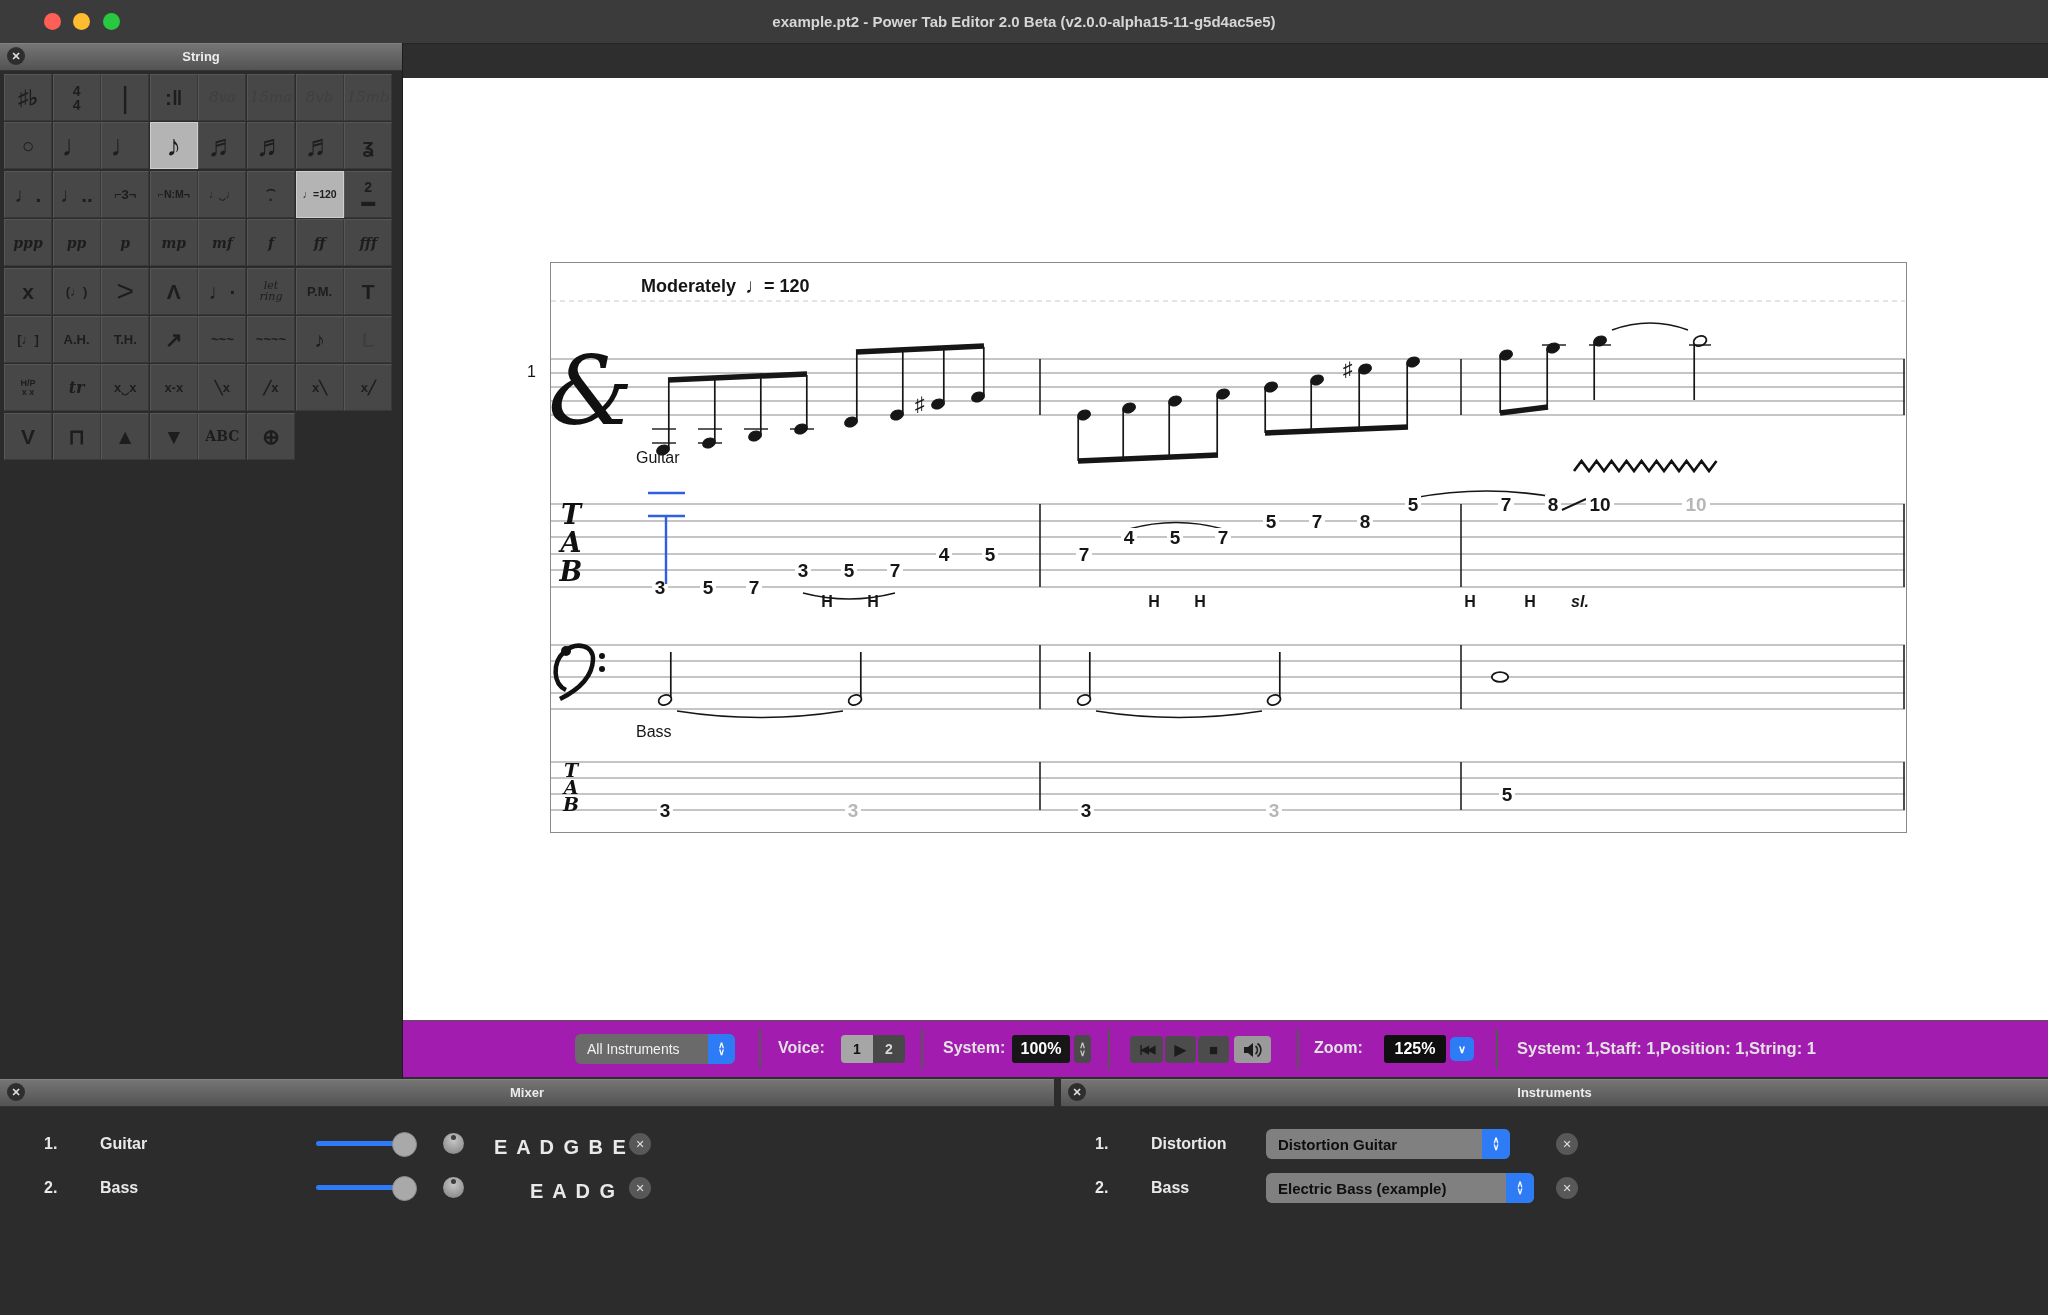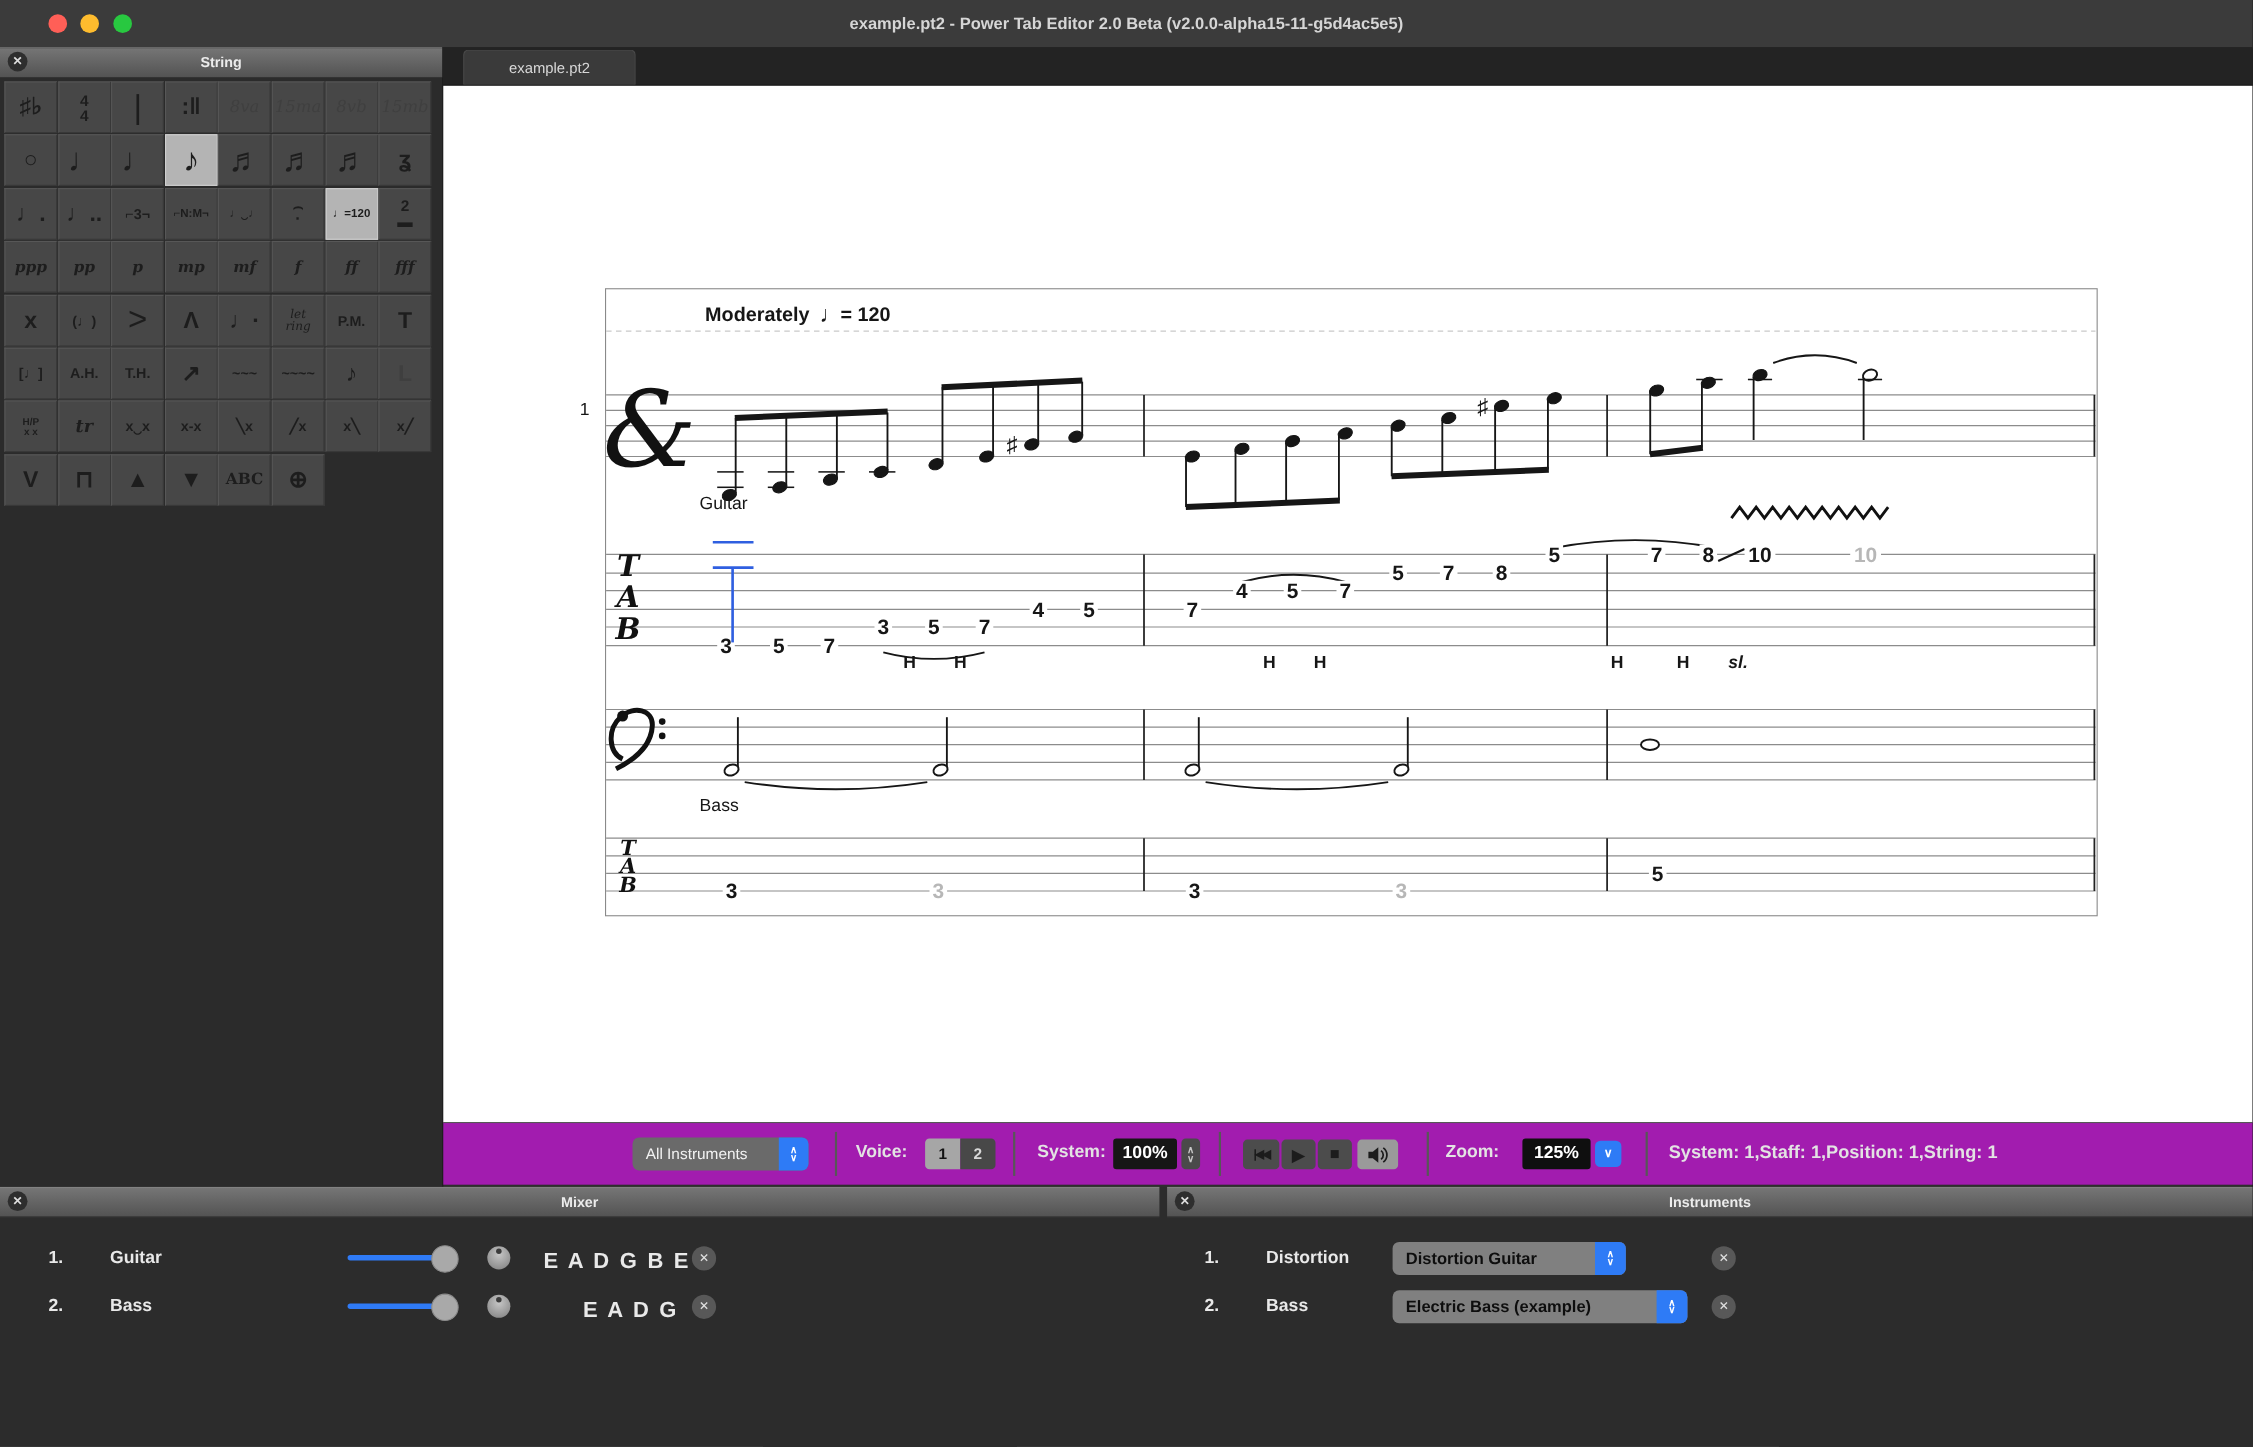--- a/index.html
+++ b/index.html
@@ -276,23 +276,20 @@
         </div>
         <div class="tb-cell k-txt2" style="left: 194.4px; top: 338.8px;">
           <span class="g">ABC</span>
         </div>
         <div class="tb-cell k-med" style="left: 243px; top: 338.8px;">
           <span class="g">⊕</span>
         </div>
       </div>
   </div>
 
-  <div id="tabbar" class="abs">
-    <div id="tab-active" class="abs">example.pt2</div>
-  </div>
 
   <svg id="scoresvg" class="abs" width="2048" height="1315">
       <rect x="403" y="78" width="1645" height="942" fill="#ffffff"></rect>
       <rect x="550.5" y="262.5" width="1356" height="570" fill="#ffffff" stroke="#8a8a8a"></rect>
       <line x1="551" y1="301" x2="1905" y2="301" stroke="#c9c9c9" stroke-dasharray="5 4"></line>
       <text x="641" y="292" font-size="18" fill="#161616" font-family="&quot;Liberation Sans&quot;,sans-serif" font-weight="bold">Moderately</text>
       <text x="745" y="293" font-size="21" fill="#161616" font-family="&quot;Liberation Sans&quot;,sans-serif">♩</text>
       <text x="764" y="292" font-size="18" fill="#161616" font-family="&quot;Liberation Sans&quot;,sans-serif" font-weight="bold">= 120</text>
       <text x="527" y="377" font-size="16" fill="#161616" font-family="&quot;Liberation Sans&quot;,sans-serif">1</text>
       <text x="636" y="463" font-size="16" fill="#161616" font-family="&quot;Liberation Sans&quot;,sans-serif">Guitar</text>
@@ -538,21 +535,21 @@
     </div>
 
     <div class="abs" style="left:1061px;top:0;width:987px;">
       <div class="panel-header">
         <span class="hdr-x">✕</span>
         <span>Instruments</span>
       </div>
 
       <div class="prow-num" style="left:34px;top:56px;">1.</div>
       <div class="prow-name" style="left:90px;top:56px;">Distortion</div>
-      <div class="inst-select" style="left:205px;top:50px;width:212px;gap:29px;">
+      <div class="inst-select" style="left:205px;top:50px;width:244px;gap:29px;">
         <span class="lbl">Distortion Guitar</span>
         <span class="cap">
             <span>∧</span>
             <span>∨</span>
           </span>
       </div>
       <div class="row-x" style="left:495px;top:54px;">✕</div>
 
       <div class="prow-num" style="left:34px;top:100px;">2.</div>
       <div class="prow-name" style="left:90px;top:100px;">Bass</div>

